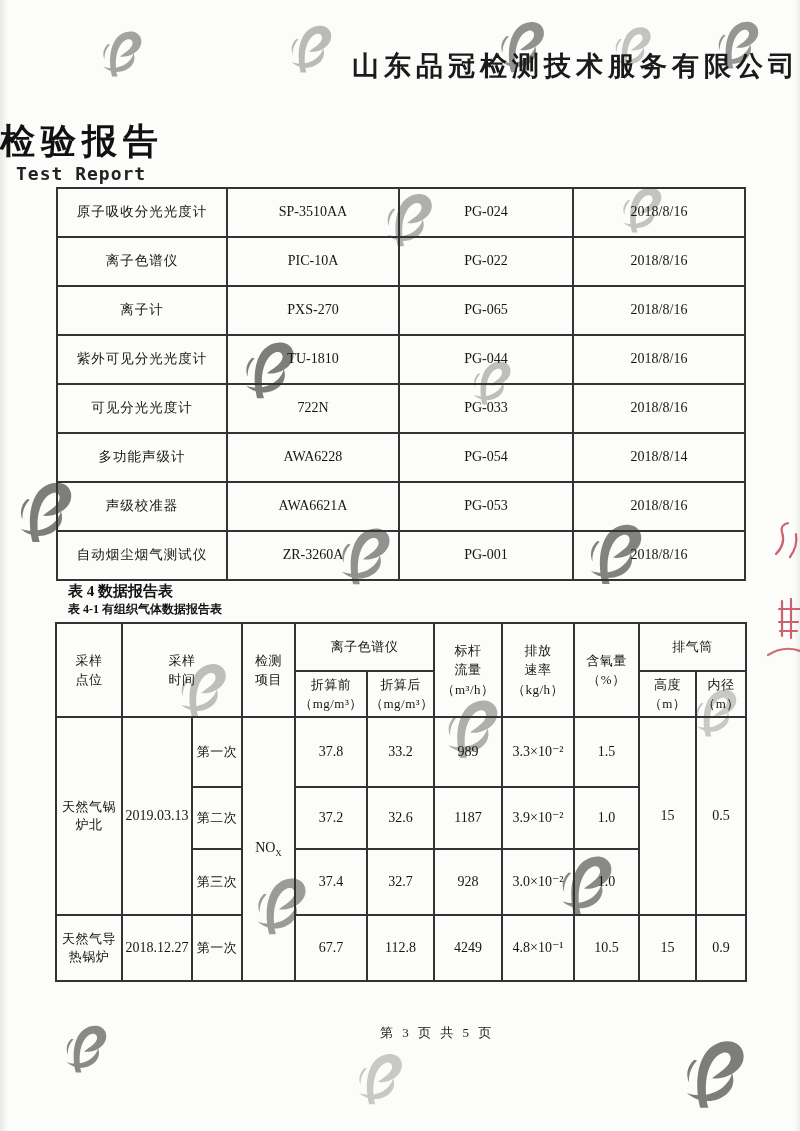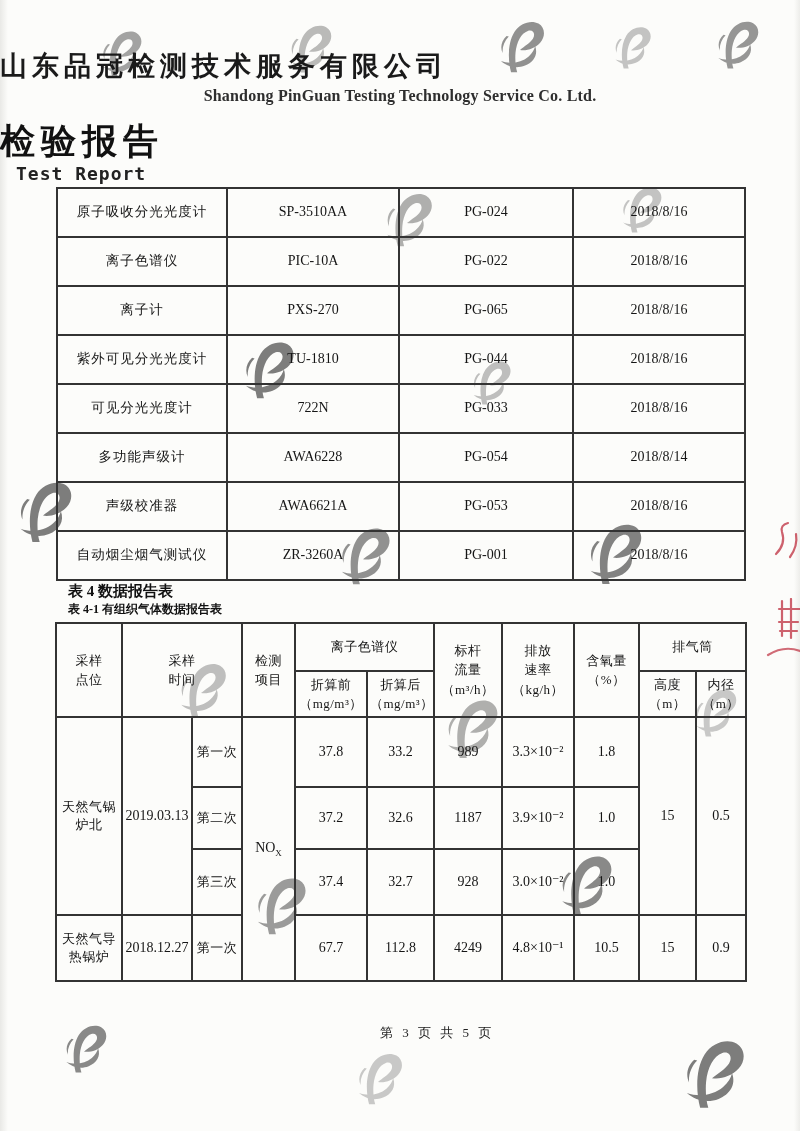--- a/index.html
+++ b/index.html
@@ -13,21 +13,21 @@
     color:#1c1c1c;
   }
   .edge-left{position:absolute;left:0;top:0;width:8px;height:100%;
     background:linear-gradient(to right,#e9e9e6,rgba(255,255,255,0));}
   .edge-right{position:absolute;right:0;top:0;width:6px;height:100%;
     background:linear-gradient(to left,#ededea,rgba(255,255,255,0));}
 
   
   .company-cn{
     position:absolute;top:48px;left:0;width:100%;
-    text-align:left;font-size:27px;font-weight:600;
+    text-align:right;font-size:27px;font-weight:600;
     letter-spacing:5px;color:#1a1a1a;
   }
   .company-en{
     position:absolute;top:87px;left:0;width:100%;
     text-align:center;font-size:16px;font-weight:700;color:#2e2e2e;
     letter-spacing:0.2px;
   }
   .title-cn{
     position:absolute;top:118px;left:0;width:100%;
     text-align:left;font-size:35px;font-weight:600;letter-spacing:6px;
@@ -173,21 +173,20 @@
       <path d="M14,1 L14,40"></path>
       <path d="M2,11 L23,11"></path>
       <path d="M2,24 L21,24"></path>
       <path d="M3,33 L20,33"></path>
   </svg>
   <svg class="stamp" viewBox="0 0 36 16" style="left:766px;top:643px;width:36px;height:16px;opacity:.75">
     <path d="M2,12 Q18,2 34,8"></path>
   </svg>
 
   <div class="company-cn">山东品冠检测技术服务有限公司</div>
-  <div class="company-en">Shandong PinGuan Testing Technology Service Co. Ltd.</div>
   <div class="title-cn">检验报告</div>
   <div class="title-en">Test Report</div>
 
   <table class="t1">
     <colgroup>
         <col style="width:170px">
         <col style="width:172px">
         <col style="width:174px">
         <col style="width:172px">
       </colgroup>
@@ -312,21 +311,21 @@
 
       <tr class="r1">
         <td rowspan="3" class="cnc">天然气锅炉北</td>
         <td rowspan="3" class="num">2019.03.13</td>
         <td class="cnc">第一次</td>
         <td rowspan="4" class="num"><span>NO</span><sub>X</sub></td>
         <td class="num">37.8</td>
         <td class="num">33.2</td>
         <td class="num">989</td>
         <td class="num">3.3×10⁻²</td>
-        <td class="num">1.8</td>
+        <td class="num">1.5</td>
         <td rowspan="3" class="num">15</td>
         <td rowspan="3" class="num">0.5</td>
       </tr>
       <tr class="r2">
         <td class="cnc">第二次</td>
         <td class="num">37.2</td>
         <td class="num">32.6</td>
         <td class="num">1187</td>
         <td class="num">3.9×10⁻²</td>
         <td class="num">1.0</td>

